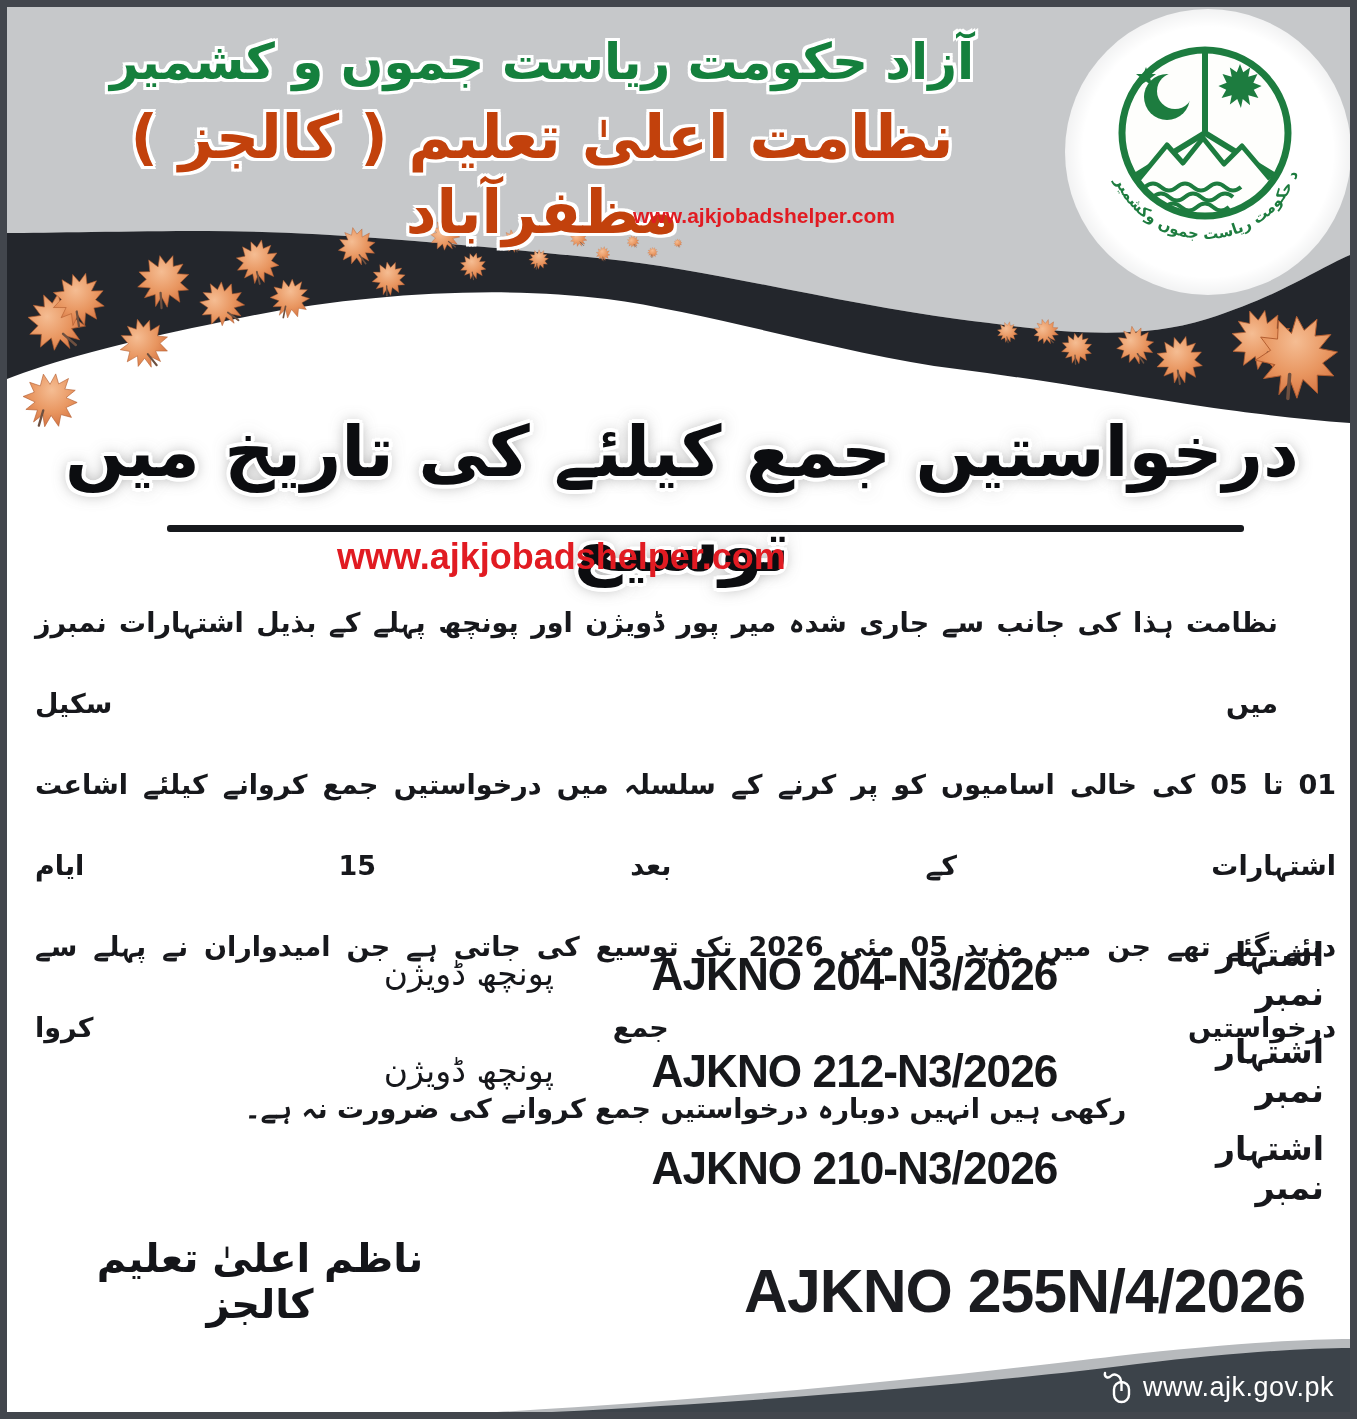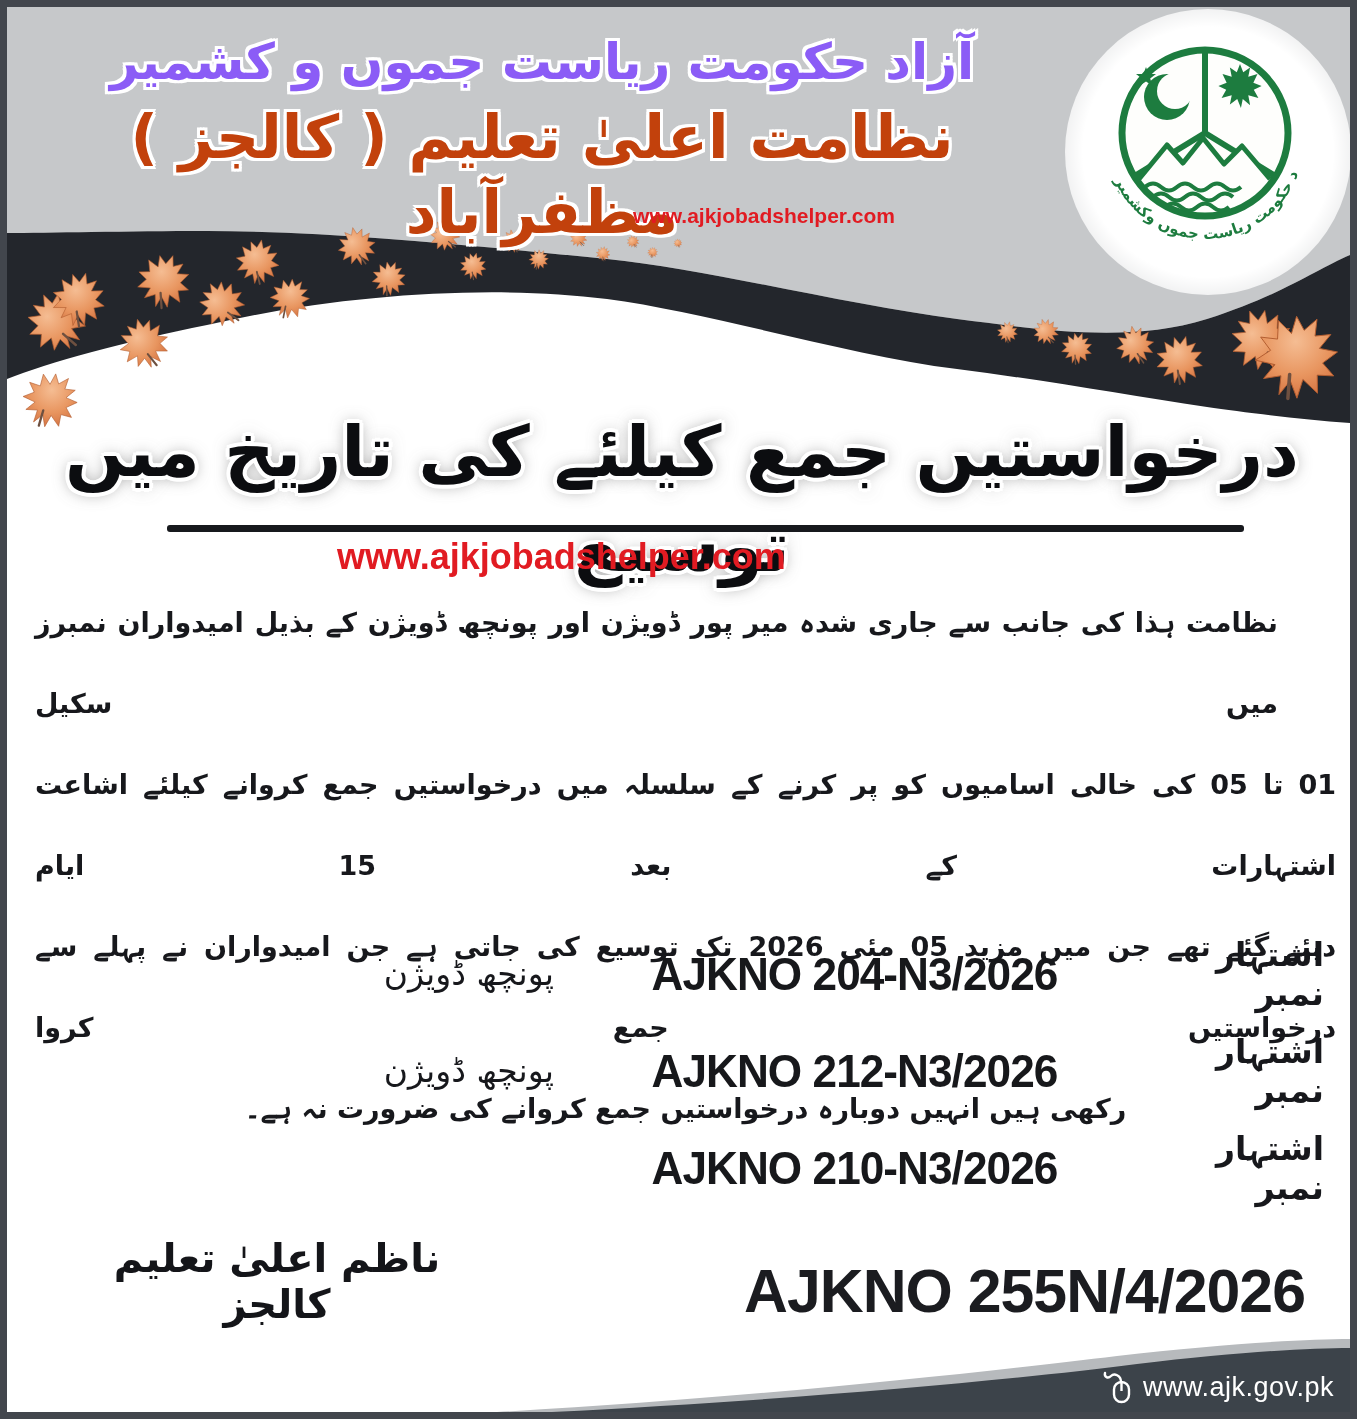--- a/index.html
+++ b/index.html
@@ -15,21 +15,21 @@
   .abs { position:absolute; }
   .urdu { font-family:"DejaVu Sans", sans-serif; direction:rtl; unicode-bidi:plaintext; }
   .latin { font-family:"Liberation Sans", sans-serif; direction:ltr; }
 
   
   #band-svg { top:0; left:0; z-index:1; }
 
   
   .header-wrap { top:18px; left:0; width:1070px; text-align:center; z-index:4; }
   .hdr1 {
-    font-size:50px; font-weight:700; color:#8b5cf6; line-height:1.5;
+    font-size:50px; font-weight:700; color:#15803d; line-height:1.5;
     text-shadow:-3px -3px 0 #fff,3px -3px 0 #fff,-3px 3px 0 #fff,3px 3px 0 #fff,0 -3px 0 #fff,0 3px 0 #fff,-3px 0 0 #fff,3px 0 0 #fff;
   }
   .hdr2 {
     font-size:60px; font-weight:700; color:#c2410c; line-height:1.25;
     text-shadow:-3px -3px 0 #fff,3px -3px 0 #fff,-3px 3px 0 #fff,3px 3px 0 #fff,0 -3px 0 #fff,0 3px 0 #fff,-3px 0 0 #fff,3px 0 0 #fff;
   }
   .site-top {
     top:197px; left:612px; width:290px; z-index:5;
     font-size:21px; font-weight:700; color:#e11b22; text-align:center; letter-spacing:0;
   }
@@ -62,21 +62,21 @@
 
   
   .ads { top:918px; left:140px; width:1177px; z-index:4; direction:rtl; }
   .ad-row { display:grid; grid-template-columns:170px 600px 1fr; align-items:center; height:97px; }
   .ad-label { font-size:33px; font-weight:700; color:#17181c; justify-self:start; }
   .ad-num   { font-family:"Liberation Sans", sans-serif; direction:ltr; font-size:46px; font-weight:700;
               color:#17181b; justify-self:center; transform:scaleX(.96); letter-spacing:-1px; white-space:nowrap; }
   .ad-div   { font-size:33px; font-weight:400; color:#17181c; justify-self:start; }
 
   
-  .sig-title { top:1228px; left:60px; width:420px; text-align:center; z-index:4;
+  .sig-title { top:1228px; left:43px; width:420px; text-align:center; z-index:4;
     font-size:40px; font-weight:700; color:#141519; }
   .sig-org { top:1305px; left:22px; width:600px; text-align:center; z-index:4;
     font-size:36px; font-weight:700; color:#141519; }
 
   
   .ref-num { top:1248px; left:700px; width:635px; z-index:4; text-align:center;
     font-family:"Liberation Sans", sans-serif; font-size:62px; font-weight:700;
     color:#1b1c20; letter-spacing:-1px; transform:scaleX(.98); white-space:nowrap; }
 
   
@@ -171,21 +171,21 @@
     <div class="urdu hdr1">آزاد حکومت ریاست جموں و کشمیر</div>
     <div class="urdu hdr2">نظامت اعلیٰ تعلیم ( کالجز ) مظفرآباد</div>
   </div>
   <div class="abs site-top latin">www.ajkjobadshelper.com</div>
 
   <div class="abs headline urdu">درخواستیں جمع کیلئے کی تاریخ میں توسیع</div>
   <div class="abs rule"></div>
   <div class="abs site-mid latin">www.ajkjobadshelper.com</div>
 
   <div class="abs body-par">
-    <div class="urdu body-line indent">نظامت ہذا کی جانب سے جاری شدہ میر پور ڈویژن اور پونچھ ڈویژن کے بذیل امیدواران نمبرز میں سکیل</div>
+    <div class="urdu body-line indent">نظامت ہذا کی جانب سے جاری شدہ میر پور ڈویژن اور پونچھ پہلے کے بذیل اشتہارات نمبرز میں سکیل</div>
     <div class="urdu body-line">01 تا 05 کی خالی اسامیوں کو پر کرنے کے سلسلہ میں درخواستیں جمع کروانے کیلئے اشاعت اشتہارات کے بعد 15 ایام</div>
     <div class="urdu body-line">دیئے گئے تھے جن میں مزید 05 مئی 2026 تک توسیع کی جاتی ہے جن امیدواران نے پہلے سے درخواستیں جمع کروا</div>
     <div class="urdu body-line last">رکھی ہیں انہیں دوبارہ درخواستیں جمع کروانے کی ضرورت نہ ہے۔</div>
   </div>
 
   <div class="abs ads">
     <div class="ad-row">
       <div class="ad-label urdu">اشتہار نمبر</div>
       <div class="ad-num">AJKNO 204-N3/2026</div>
       <div class="ad-div urdu">پونچھ ڈویژن</div>

